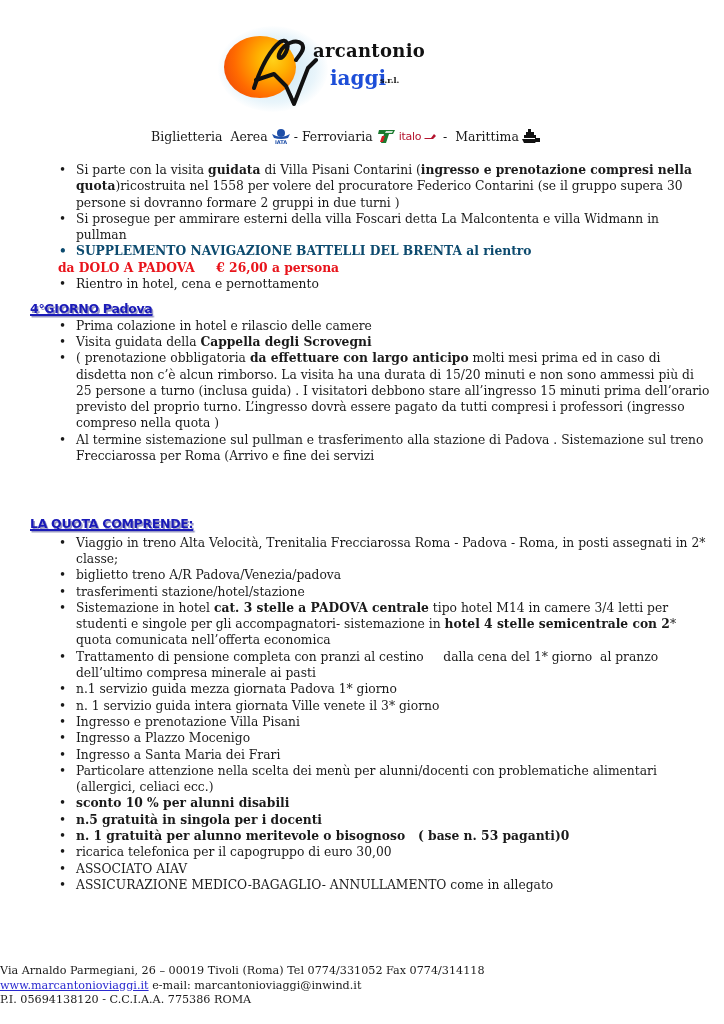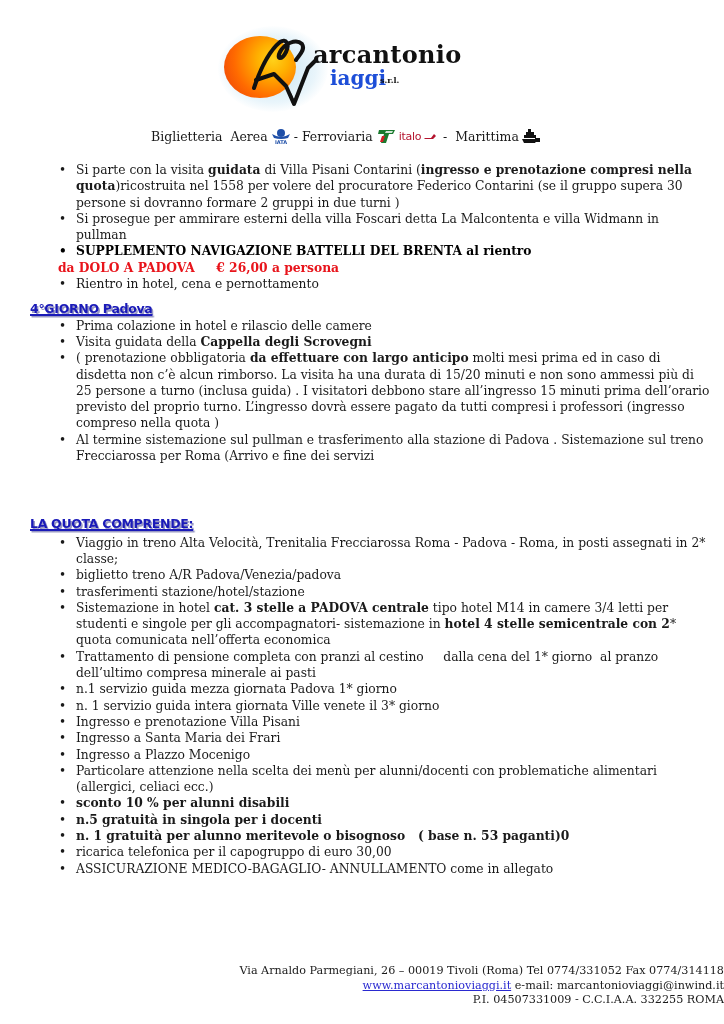--- a/index.html
+++ b/index.html
@@ -8,47 +8,47 @@
   .page { position: absolute; left: 0; top: 0; width: 724px; height: 1024px; }
 
   
   .logo { position: absolute; left: 218px; top: 22px; width: 230px; height: 90px; }
   .logo .halo { position: absolute; left: 0; top: 4px; width: 110px; height: 86px; border-radius: 50%;
                 background: radial-gradient(ellipse at center, rgba(170,215,235,0.7) 0%, rgba(200,230,245,0.4) 55%, rgba(255,255,255,0) 72%); }
   .logo .sun { position: absolute; left: 6px; top: 14px; width: 72px; height: 62px; border-radius: 50%;
                background: radial-gradient(circle at 68% 38%, #ffd21a 0%, #ffb000 25%, #ff6a00 62%, #e83a0c 100%); }
   .logo svg.glyph { position: absolute; left: 28px; top: 8px; }
   .logo .brand1 { position: absolute; left: 95px; top: 18px; font-family: "DejaVu Serif", serif; font-weight: bold;
-                  font-size: 24px; letter-spacing: 0.3px; color: #111; }
+                  font-size: 18px; letter-spacing: 0.3px; color: #111; }
   .logo .brand2 { position: absolute; left: 112px; top: 44px; font-family: "DejaVu Serif", serif; font-weight: bold;
                   font-size: 20px; color: #1d4ed8; }
   .logo .srl { position: absolute; left: 162px; top: 53px; font-family: "DejaVu Serif", serif; font-weight: bold;
                font-size: 8px; color: #111; }
 
   
   .services { position: absolute; left: 151px; top: 128px; font-size: 12.5px; white-space: nowrap; display: flex; align-items: center; }
   .services span { display: inline-block; }
   .ico { display: inline-block; vertical-align: middle; margin: 0 3px; }
 
   
   .content { position: absolute; left: 30px; top: 162px; width: 680px; font-size: 12.3px; line-height: 16.3px; }
   ul { margin: 0; padding: 0; list-style: none; }
   li { position: relative; padding-left: 46px; }
   li::before { content: "•"; position: absolute; left: 29px; top: 0; font-size: 12px; }
-  .red { color: #000000; font-weight: bold; }
+  .red { color: #0c4a6e; font-weight: bold; }
   .red-cont { color: #e8141b; font-weight: bold; padding-left: 28px; }
   b { font-weight: bold; }
 
   .heading { font-family: "DejaVu Sans", "Liberation Sans", sans-serif; font-weight: 900; color: #1a1ab8;
              text-decoration: underline; text-decoration-thickness: 2px; font-size: 12.5px; letter-spacing: -0.3px;
              text-shadow: 1.5px 1.5px 0 #9a9ac4; display: inline-block; }
   .h-day { margin-top: 9px; margin-bottom: 0px; }
   .h-quota { margin-top: 52px; margin-bottom: 2px; }
 
-  .footer { position: absolute; left: 0; top: 964px; width: 724px; text-align: right; font-size: 11.2px; line-height: 14.5px; }
+  .footer { position: absolute; left: 0; top: 964px; width: 724px; text-align: left; font-size: 11.2px; line-height: 14.5px; }
   .footer a { color: #2a2ad0; text-decoration: underline; }
 </style>
 </head>
 <body>
 
 <div class="page">
 
   <div class="logo">
     <div class="halo"></div>
     <div class="sun"></div>
@@ -120,32 +120,33 @@
     <div class="heading h-quota">LA QUOTA COMPRENDE:</div>
     <ul>
       <li><span>Viaggio in treno Alta Velocità, Trenitalia Frecciarossa Roma - Padova - Roma, in posti assegnati in 2* classe;</span></li>
       <li><span>biglietto treno A/R Padova/Venezia/padova</span></li>
       <li><span>trasferimenti stazione/hotel/stazione</span></li>
       <li><span>Sistemazione in hotel </span><b>cat. 3 stelle a PADOVA centrale</b><span> tipo hotel M14  in camere 3/4 letti per studenti e singole per gli accompagnatori- sistemazione in </span><b>hotel 4 stelle  semicentrale con 2</b><span>* quota comunicata nell’offerta economica</span></li>
       <li><span style="white-space:pre-wrap;">Trattamento di pensione completa con pranzi al cestino     dalla cena del 1* giorno  al pranzo dell’ultimo compresa minerale ai pasti</span></li>
       <li><span>n.1 servizio guida mezza giornata Padova 1* giorno</span></li>
       <li><span>n. 1 servizio guida intera giornata Ville venete il 3* giorno</span></li>
       <li><span>Ingresso e prenotazione Villa Pisani</span></li>
+      <li><span>Ingresso a Plazzo Mocenigo</span></li>
       <li><span>Ingresso a Santa Maria dei Frari</span></li>
-      <li><span>Ingresso a Plazzo Mocenigo</span></li>
       <li><span>Particolare attenzione nella scelta dei menù per alunni/docenti con problematiche alimentari (allergici, celiaci ecc.)</span></li>
       <li><b>sconto 10 % per alunni disabili</b></li>
       <li><b>n.5 gratuità in singola per i docenti</b></li>
       <li><b style="white-space:pre;text-align:center;">n. 1 gratuità per alunno meritevole o bisognoso   ( base n. 53 paganti)0</b></li>
       <li><span>ricarica telefonica per il capogruppo di euro 30,00</span></li>
+      <li><span>ASSOCIATO AIAV</span></li>
       <li><span>ASSICURAZIONE MEDICO-BAGAGLIO- ANNULLAMENTO come in allegato</span></li>
     </ul>
   </div>
 
   <div class="footer">
     <div>Via Arnaldo Parmegiani, 26 – 00019 Tivoli (Roma)  Tel 0774/331052 Fax 0774/314118</div>
     <div>
       <a>www.marcantonioviaggi.it</a><span> e-mail: marcantonioviaggi@inwind.it</span>
     </div>
-    <div>P.I. 04507331009  - C.C.I.A.A. 332255 ROMA</div>
+    <div>P.I. 05694138120  - C.C.I.A.A. 775386 ROMA</div>
   </div>
 
 </div>
 
 </body></html>

